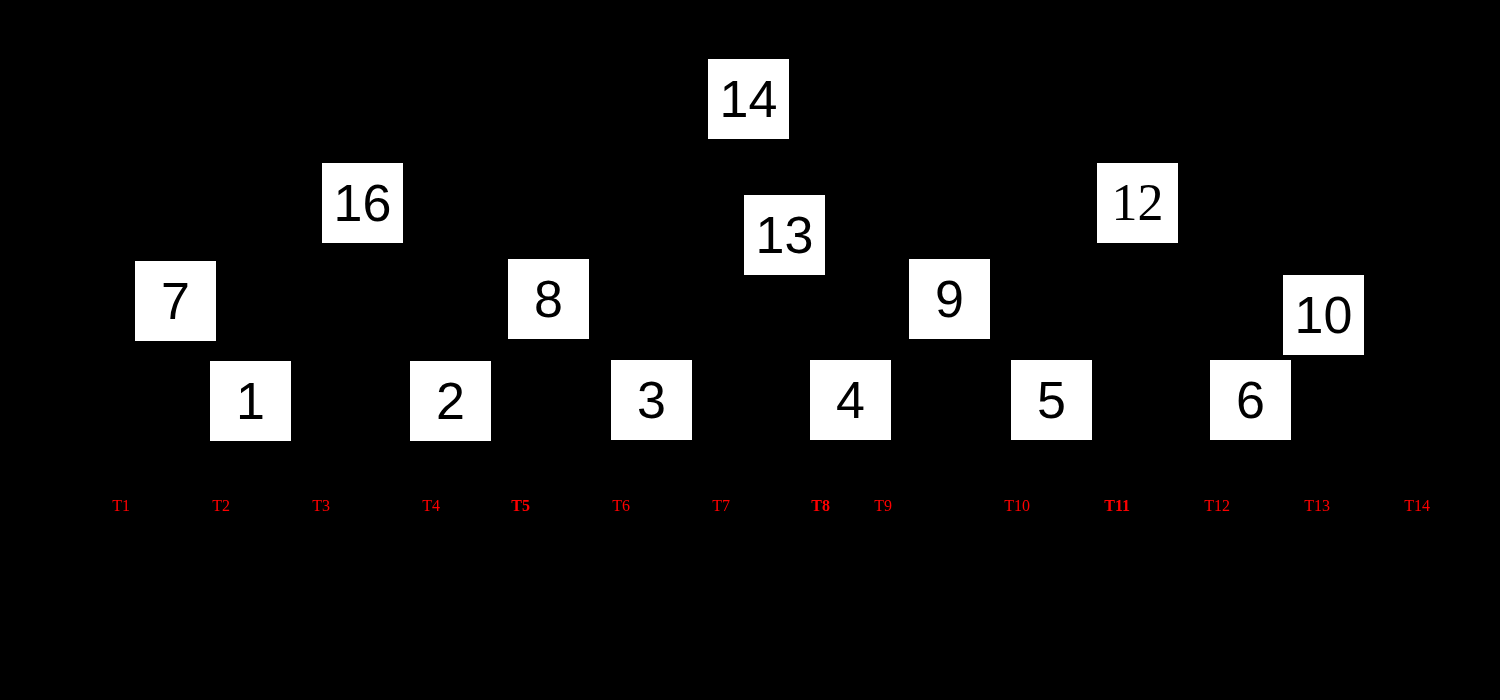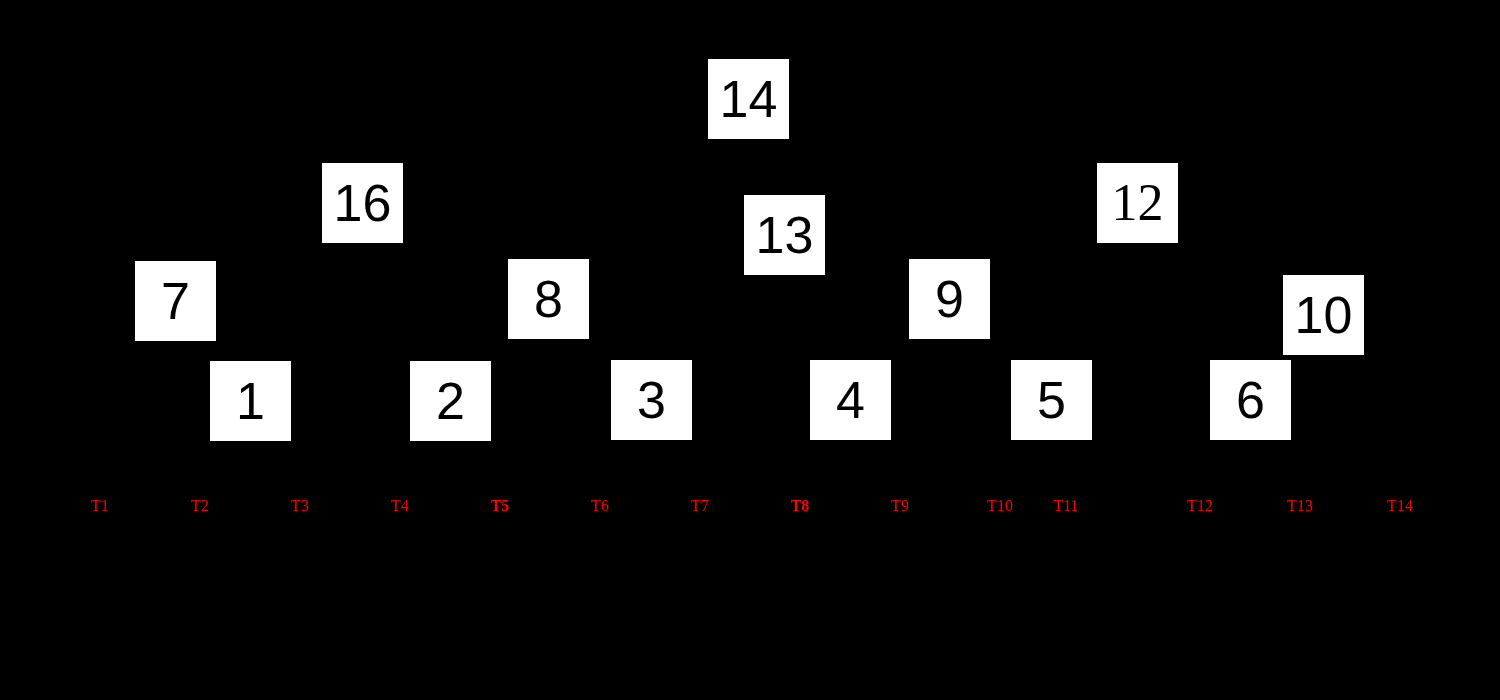--- a/index.html
+++ b/index.html
@@ -25,21 +25,21 @@
     align-items: center;
     justify-content: center;
     font-size: 52px;
     font-family: "Liberation Sans", sans-serif;
     line-height: 1;
   }
   .tape {
     position: absolute;
     top: 496px;
     width: 60px;
-    text-align: center;
+    text-align: right;
     color: #ff0000;
     font-size: 16px;
     font-family: "Liberation Serif", serif;
     line-height: 1.2;
   }
 </style>
 </head>
 <body>
 
 <div id="canvas">
@@ -58,25 +58,25 @@
 
   <div class="node" style="left:322px; top:163px;">16</div>
   <div class="node" style="left:1097px; top:163px;font-family:Liberation Serif, serif;">12</div>
 
   <div class="node" style="left:744px; top:148px;margin-top:47px;">13</div>
   <div class="node" style="left:708px; top:59px;">14</div>
 
   <div class="tape" style="left:70px;">T1</div>
   <div class="tape" style="left:170px;">T2</div>
   <div class="tape" style="left:270px;">T3</div>
-  <div class="tape" style="left:370px;">T4</div>
+  <div class="tape" style="left:380px;">T4</div>
   <div class="tape" style="left:470px;font-weight:bold;">T5</div>
   <div class="tape" style="left:570px;font-family:Liberation Serif, serif;">T6</div>
   <div class="tape" style="left:670px;">T7</div>
   <div class="tape" style="left:770px;font-weight:bold;">T8</div>
-  <div class="tape" style="left:870px;">T9</div>
+  <div class="tape" style="left:832px;">T9</div>
   <div class="tape" style="left:970px;">T10</div>
-  <div class="tape" style="left:1036px;">T11</div>
+  <div class="tape" style="left:1070px;font-weight:bold;">T11</div>
   <div class="tape" style="left:1170px;">T12</div>
   <div class="tape" style="left:1270px;">T13</div>
   <div class="tape" style="left:1370px;font-family:Liberation Serif, serif;">T14</div>
 
 </div>
 
 </body></html>

